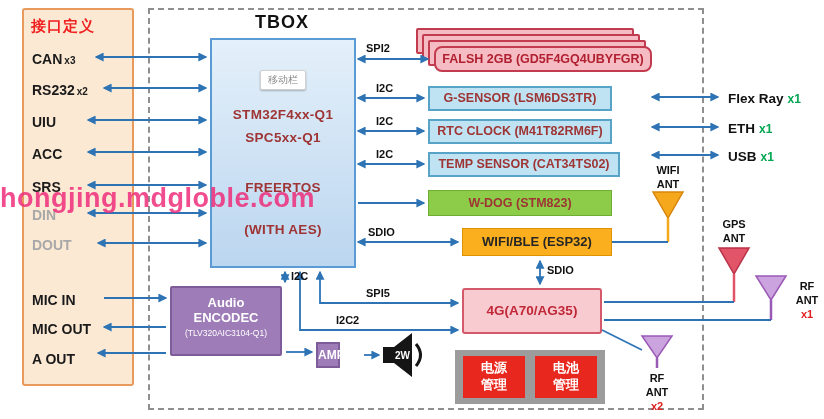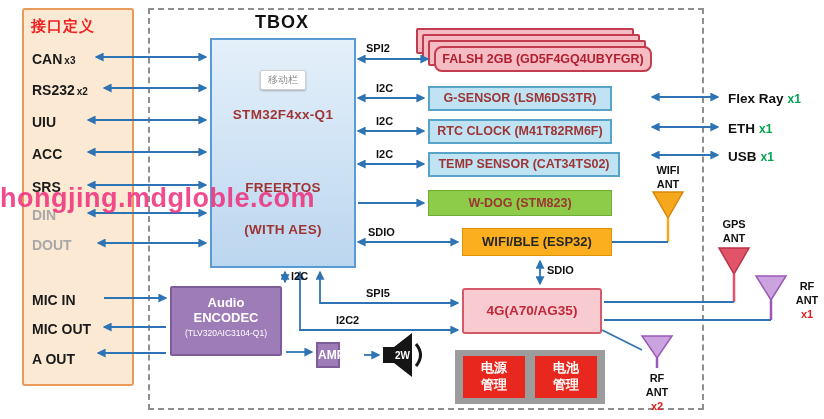--- a/index.html
+++ b/index.html
@@ -105,20 +105,21 @@
     <div class="if-item muted" style="top:196px"><span class="if-label">DIN</span></div>
     <div class="if-item muted" style="top:226px"><span class="if-label">DOUT</span></div>
     <div class="if-item" style="top:281px"><span class="if-label">MIC IN</span></div>
     <div class="if-item" style="top:310px"><span class="if-label">MIC OUT</span></div>
     <div class="if-item" style="top:340px"><span class="if-label">A OUT</span></div>
   </div>
 
   <div class="mcu">
     <div class="mcu-badge">移动栏</div>
     <div class="mcu-line" style="top:67px">STM32F4xx-Q1</div>
+    <div class="mcu-line" style="top:90px">SPC5xx-Q1</div>
     <div class="mcu-line" style="top:182px">(WITH AES)</div>
     <div class="mcu-line" style="top:140px">FREERTOS</div>
   </div>
 
   <div class="flash-stack">
     <div class="flash-card" style="left:0;  top:0"></div>
     <div class="flash-card" style="left:6px; top:6px"></div>
     <div class="flash-card" style="left:12px; top:12px"></div>
     <div class="flash-card flash-front" style="left:18px; top:18px">FALSH 2GB (GD5F4GQ4UBYFGR)</div>
   </div>

